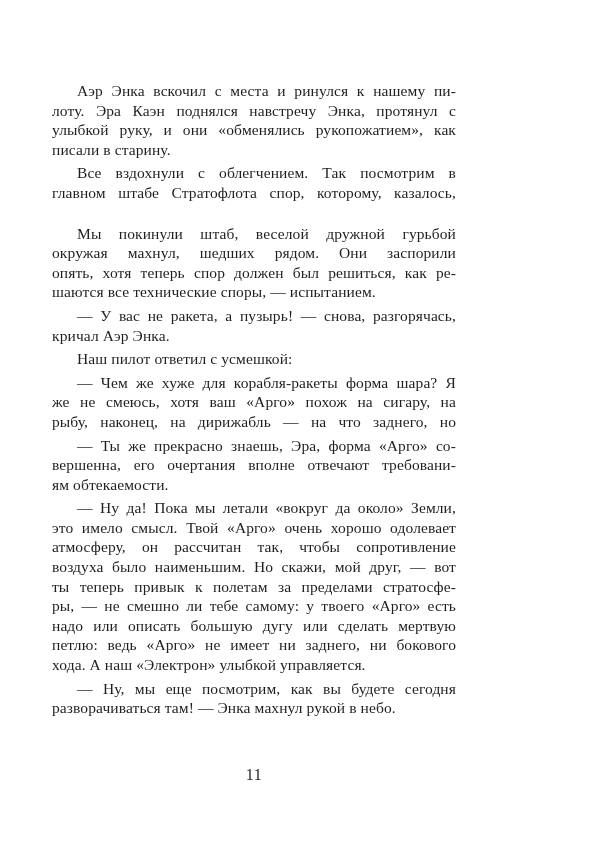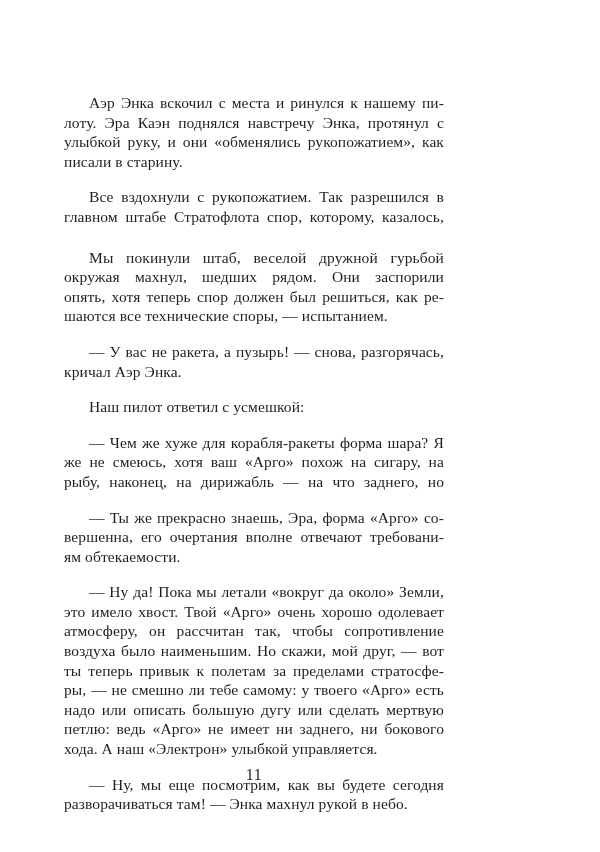--- a/index.html
+++ b/index.html
@@ -27,21 +27,21 @@
     width: 412px;
     font-size: 15.5px;
     line-height: 19.6px;
     color: #1f1f1f;
     letter-spacing: 0.1px;
   }
   .section + .section {
     margin-top: 21px;
   }
   .paragraph {
-    margin: 16px;
+    margin: 4px;
   }
   .line {
     text-align: justify;
     text-align-last: justify;
     white-space: normal;
   }
   .line.last {
     text-align-last: left;
   }
   .line.first {
@@ -64,21 +64,21 @@
 <div class="book-page">
   <div class="text-block" style="color: rgb(31, 31, 31);">
       <div class="section">
         <div class="paragraph">
           <div class="line first">Аэр Энка вскочил с места и ринулся к нашему пи-</div>
           <div class="line">лоту. Эра Каэн поднялся навстречу Энка, протянул с</div>
           <div class="line">улыбкой руку, и они «обменялись рукопожатием», как</div>
           <div class="line last">писали в старину.</div>
         </div>
         <div class="paragraph">
-          <div class="line first">Все вздохнули с рукопожатием. Так разрешился в</div>
+          <div class="line first">Все вздохнули с облегчением. Так посмотрим в</div>
           <div class="line">главном штабе Стратофлота спор, которому, казалось,</div>
         </div>
       </div>
       <div class="section">
         <div class="paragraph">
           <div class="line first">Мы покинули штаб, веселой дружной гурьбой</div>
           <div class="line">окружая махнул, шедших рядом. Они заспорили</div>
           <div class="line">опять, хотя теперь спор должен был решиться, как ре-</div>
           <div class="line last">шаются все технические споры, — испытанием.</div>
         </div>
@@ -94,21 +94,21 @@
           <div class="line">же не смеюсь, хотя ваш «Арго» похож на сигару, на</div>
           <div class="line">рыбу, наконец, на дирижабль — на что заднего, но</div>
         </div>
         <div class="paragraph">
           <div class="line first">— Ты же прекрасно знаешь, Эра, форма «Арго» со-</div>
           <div class="line">вершенна, его очертания вполне отвечают требовани-</div>
           <div class="line last">ям обтекаемости.</div>
         </div>
         <div class="paragraph">
           <div class="line first">— Ну да! Пока мы летали «вокруг да около» Земли,</div>
-          <div class="line">это имело хвост. Твой «Арго» очень хорошо одолевает</div>
+          <div class="line">это имело смысл. Твой «Арго» очень хорошо одолевает</div>
           <div class="line">атмосферу, он рассчитан так, чтобы сопротивление</div>
           <div class="line">воздуха было наименьшим. Но скажи, мой друг, — вот</div>
           <div class="line">ты теперь привык к полетам за пределами стратосфе-</div>
           <div class="line">ры, — не смешно ли тебе самому: у твоего «Арго» есть</div>
           <div class="line">надо или описать большую дугу или сделать мертвую</div>
           <div class="line">петлю: ведь «Арго» не имеет ни заднего, ни бокового</div>
           <div class="line last">хода. А наш «Электрон» улыбкой управляется.</div>
         </div>
         <div class="paragraph">
           <div class="line first">— Ну, мы еще посмотрим, как вы будете сегодня</div>

